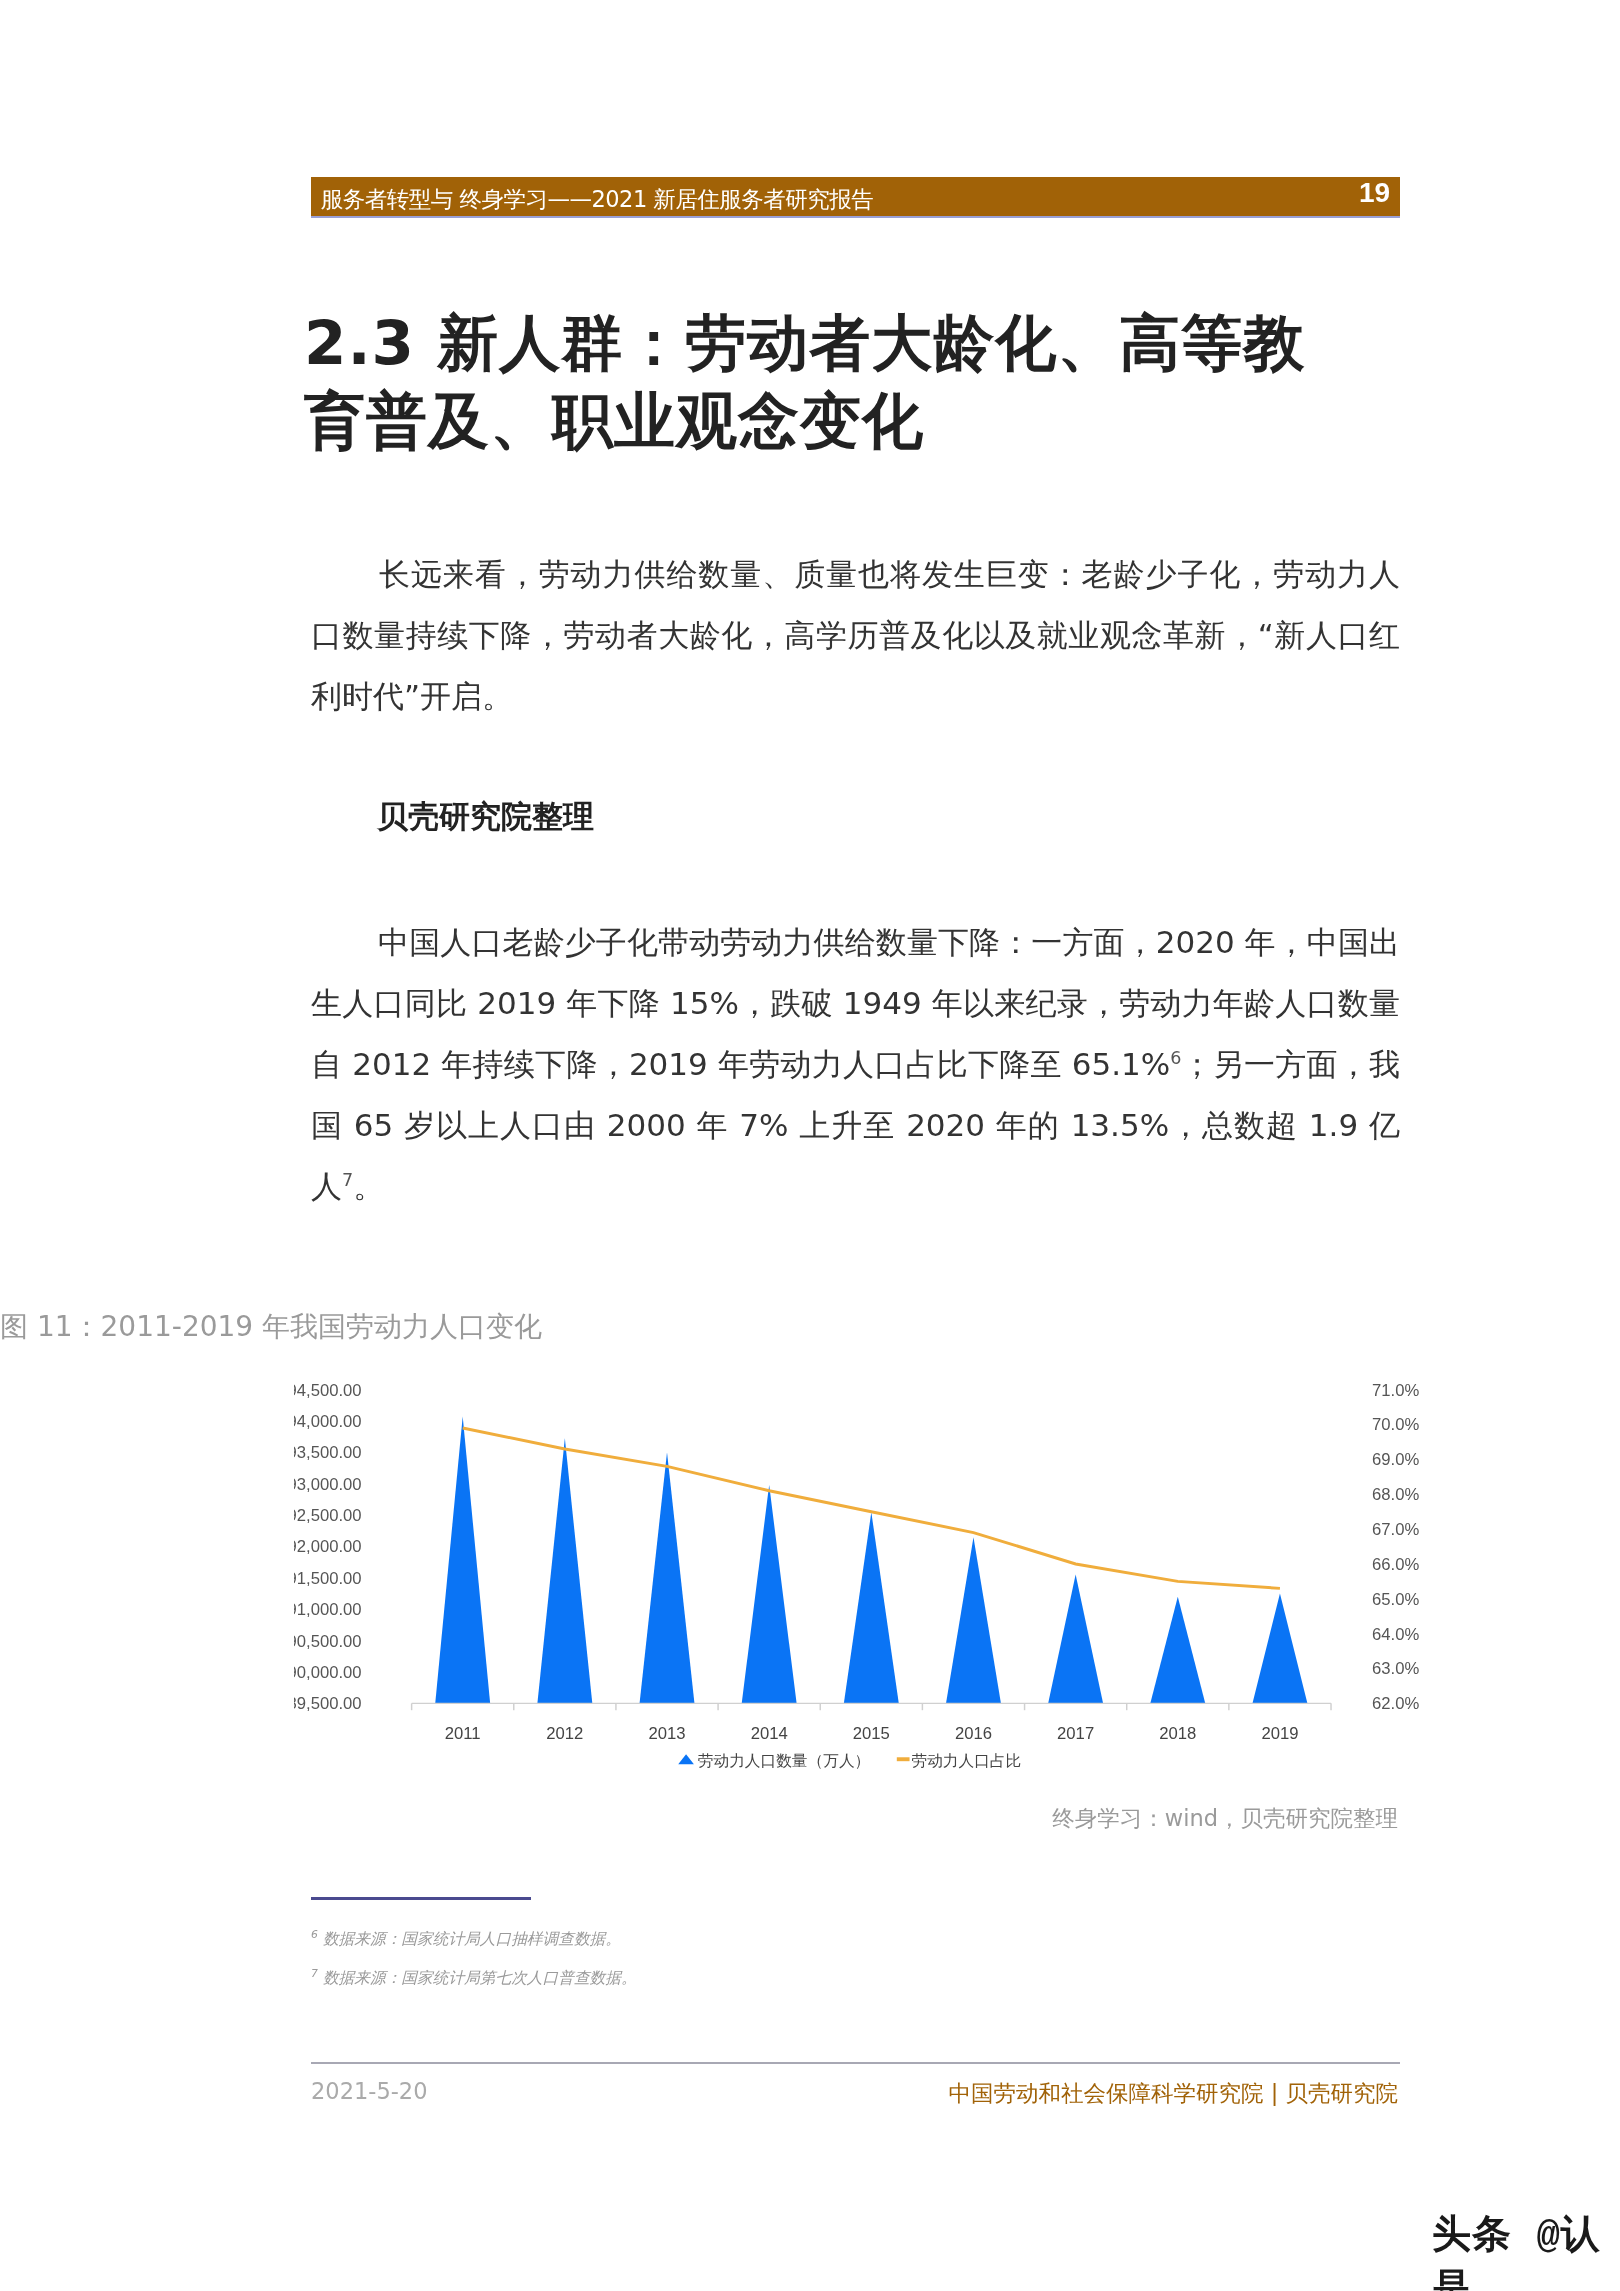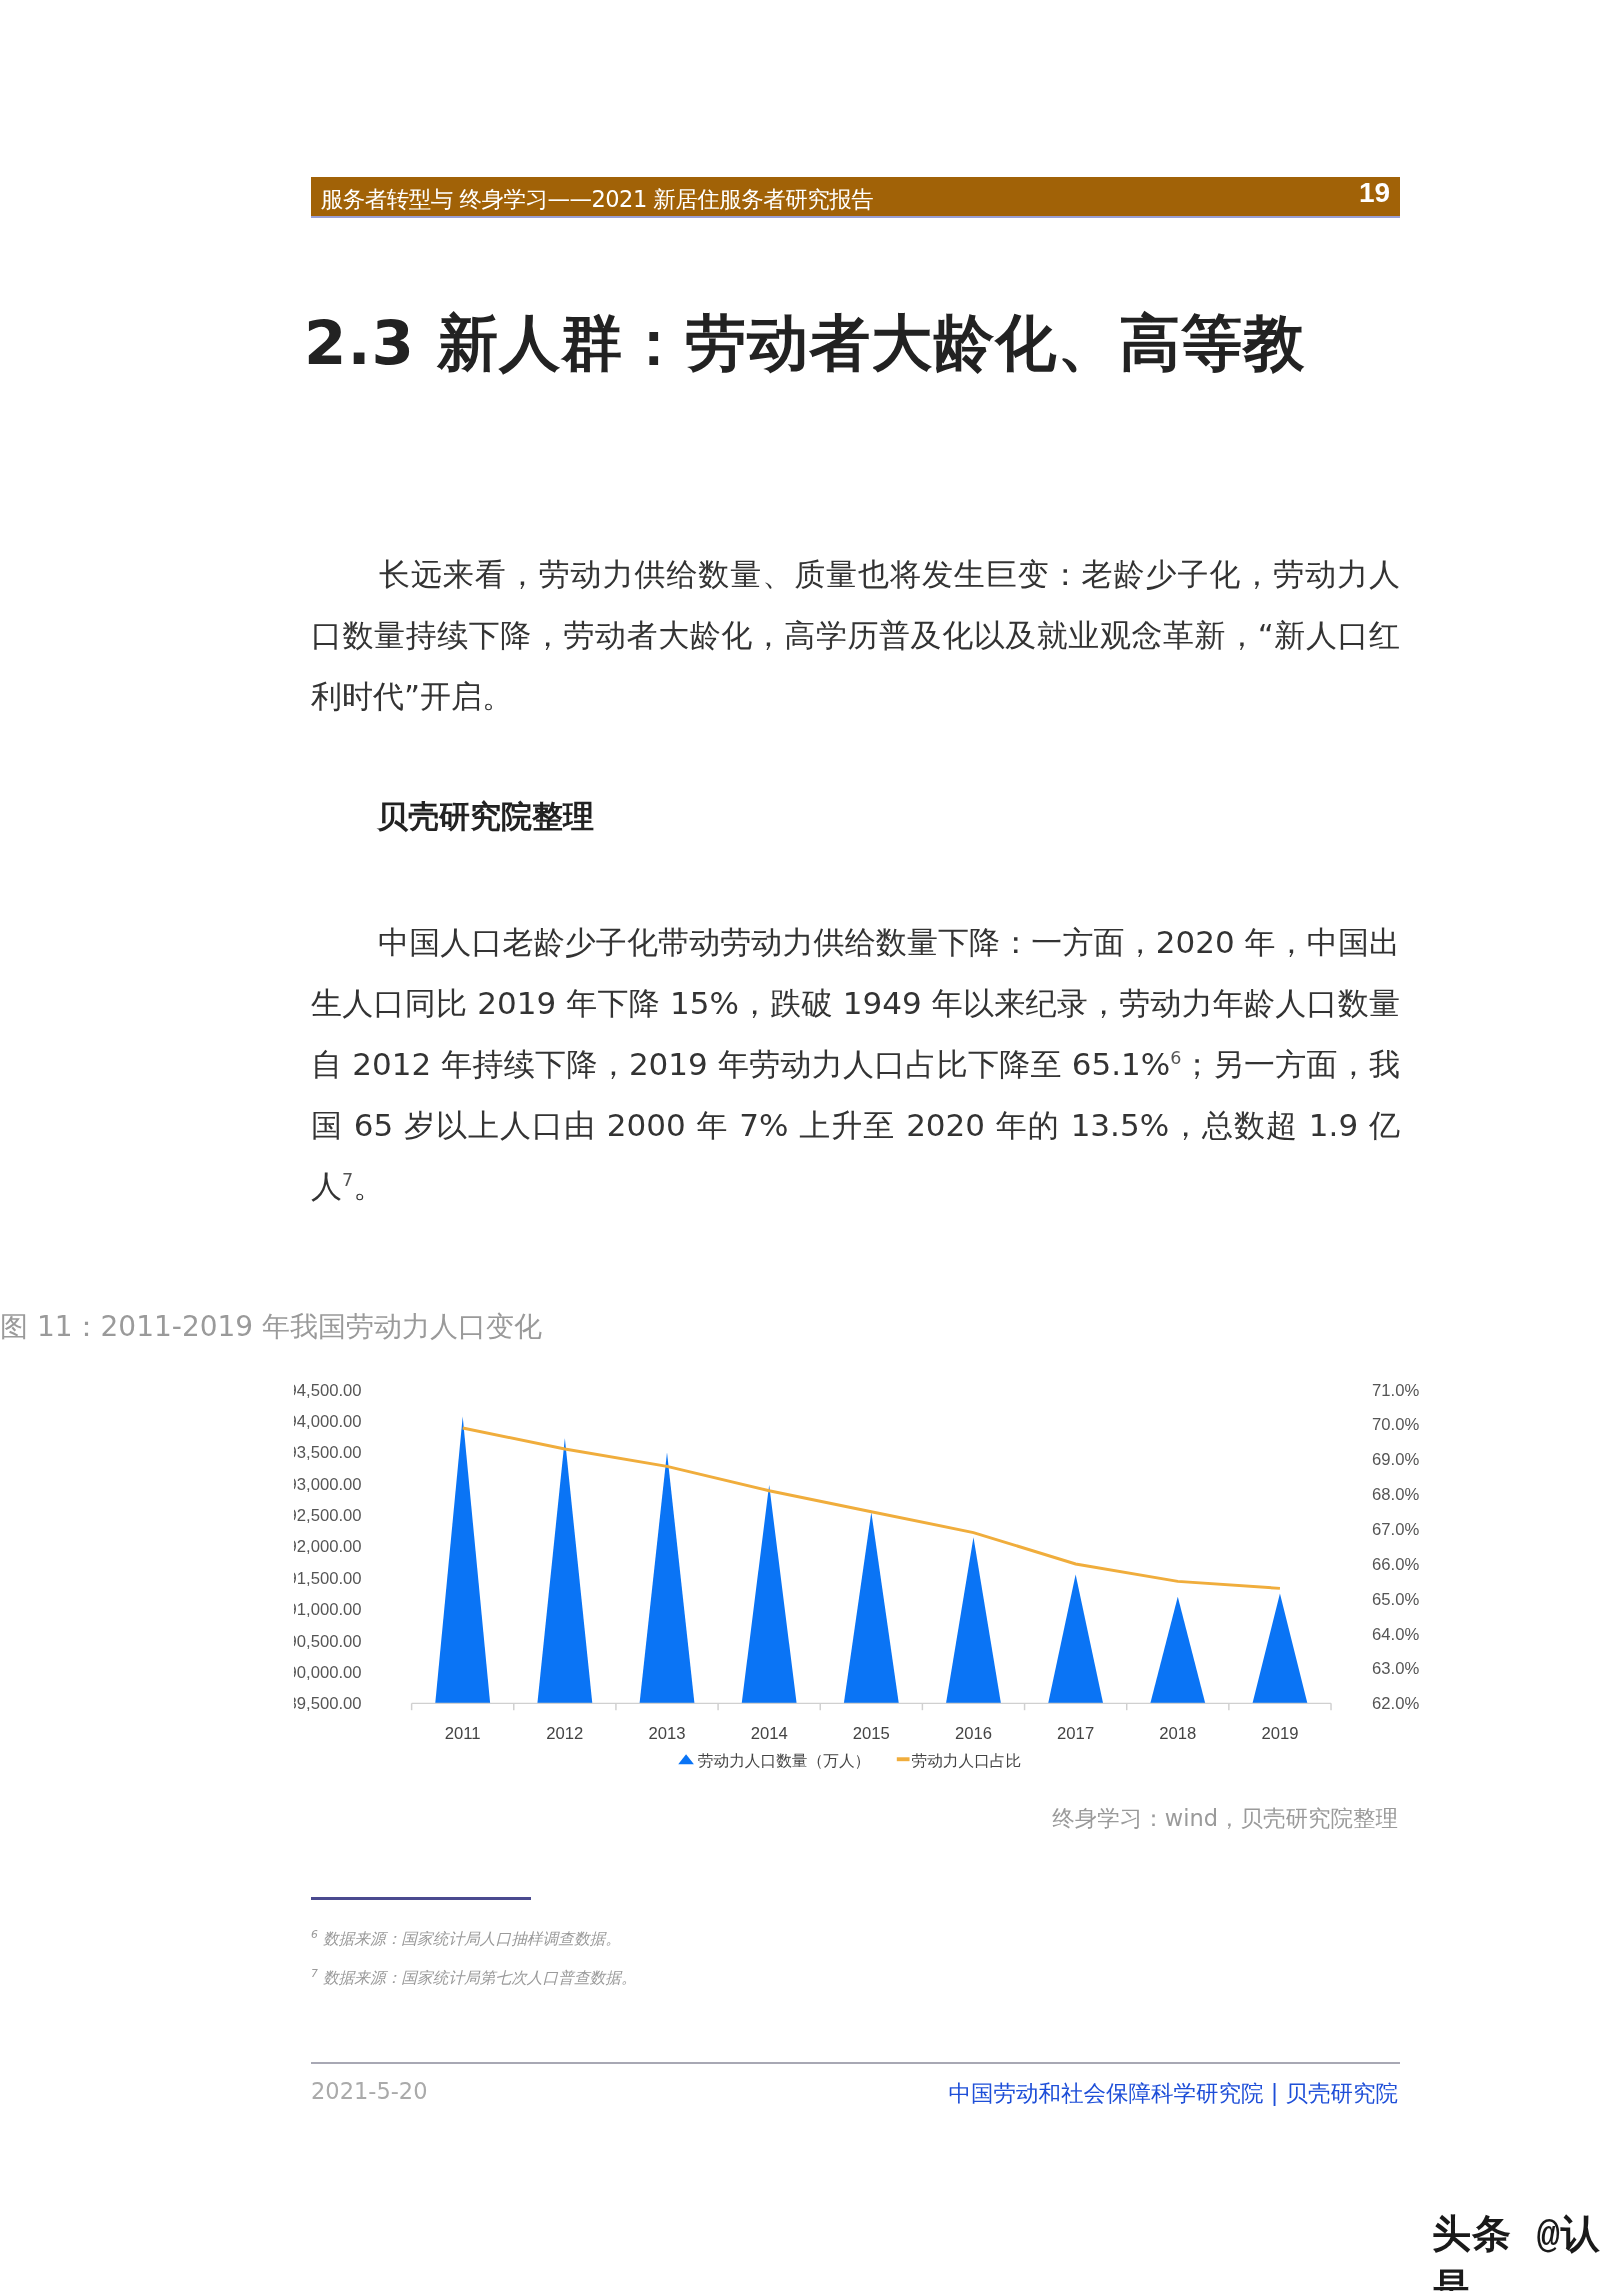--- a/index.html
+++ b/index.html
@@ -22,34 +22,35 @@
   .fig-caption { position: absolute; left: 0; width: 1620px; top: 1308px; text-align: left;
                  font-size: 28px; color: #9a9a9a; }
   .chart-wrap { position: absolute; left: 294px; top: 1367px; width: 1137px; height: 412px; }
   .chart-wrap svg text { font-family: "Liberation Sans", sans-serif; }
   .source { position: absolute; right: 222px; top: 1803px; font-size: 22.5px; color: #9a9a9a; }
   .fn-rule { position: absolute; left: 311px; top: 1897px; width: 220px; height: 2.9px; background: #4a4a8f; }
   .footnote { position: absolute; left: 311px; font-size: 15.7px; color: #9a9a9a; font-style: italic; }
   .footnote sup { font-size: 10.8px; color: #9a9a9a; }
   .footer-rule { position: absolute; left: 311px; top: 2062px; width: 1089px; height: 2px; background: #a8a8b4; }
   .footer-date { position: absolute; left: 311px; top: 2078px; font-size: 22.5px; color: #aaaaaa; }
-  .footer-org { position: absolute; right: 222px; top: 2078px; font-size: 22.5px; color: #1d4ed8; }
+  .footer-org { position: absolute; right: 222px; top: 2078px; font-size: 22.5px; color: #a16207; }
   .watermark { position: absolute; left: 1432px; top: 2207px; font-size: 39px; color: #1a1a1a;
                font-weight: bold; letter-spacing: 1px; font-family: Liberation Mono, monospace; }
 </style>
 </head>
 <body>
 
 <div class="header-bar">
   <span class="header-title">服务者转型与 终身学习——2021 新居住服务者研究报告</span>
   <span class="header-page">19</span>
 </div>
 
 <div class="section-title">
   <div>2.3 新人群：劳动者大龄化、高等教</div>
+  <div>育普及、职业观念变化</div>
 </div>
 
 <div class="para" style="top: 544px;">
   <span class="indent"></span><span>长远来看，劳动力供给数量、质量也将发生巨变：老龄少子化，劳动力人口数量持续下降，劳动者大龄化，高学历普及化以及就业观念革新，“新人口红利时代”开启。</span>
 </div>
 
 <div class="sub-heading">贝壳研究院整理</div>
 
 <div class="para" style="top: 912px;">
   <span class="indent"></span><span>中国人口老龄少子化带动劳动力供给数量下降：一方面，2020 年，中国出生人口同比 2019 年下降 15%，跌破 1949 年以来纪录，劳动力年龄人口数量自 2012 年持续下降，2019 年劳动力人口占比下降至 65.1%</span><sup>6</sup><span>；另一方面，我国 65 岁以上人口由 2000 年 7% 上升至 2020 年的 13.5%，总数超 1.9 亿人</span><sup>7</sup><span>。</span>

